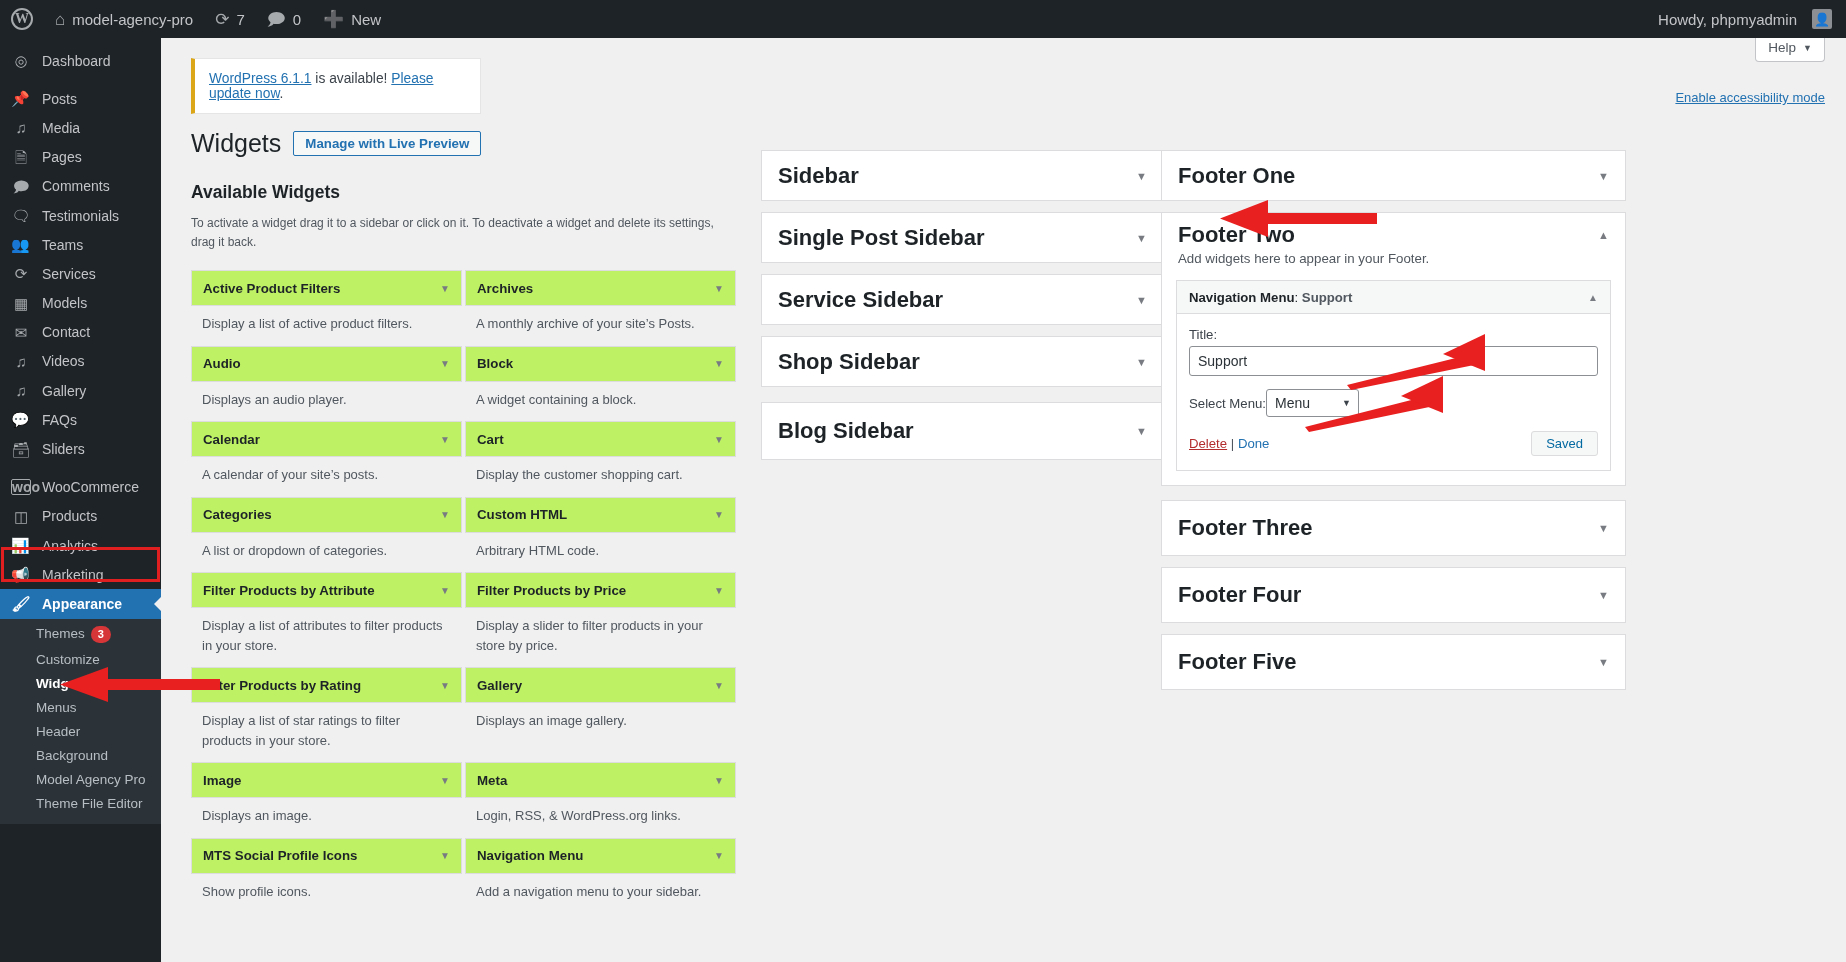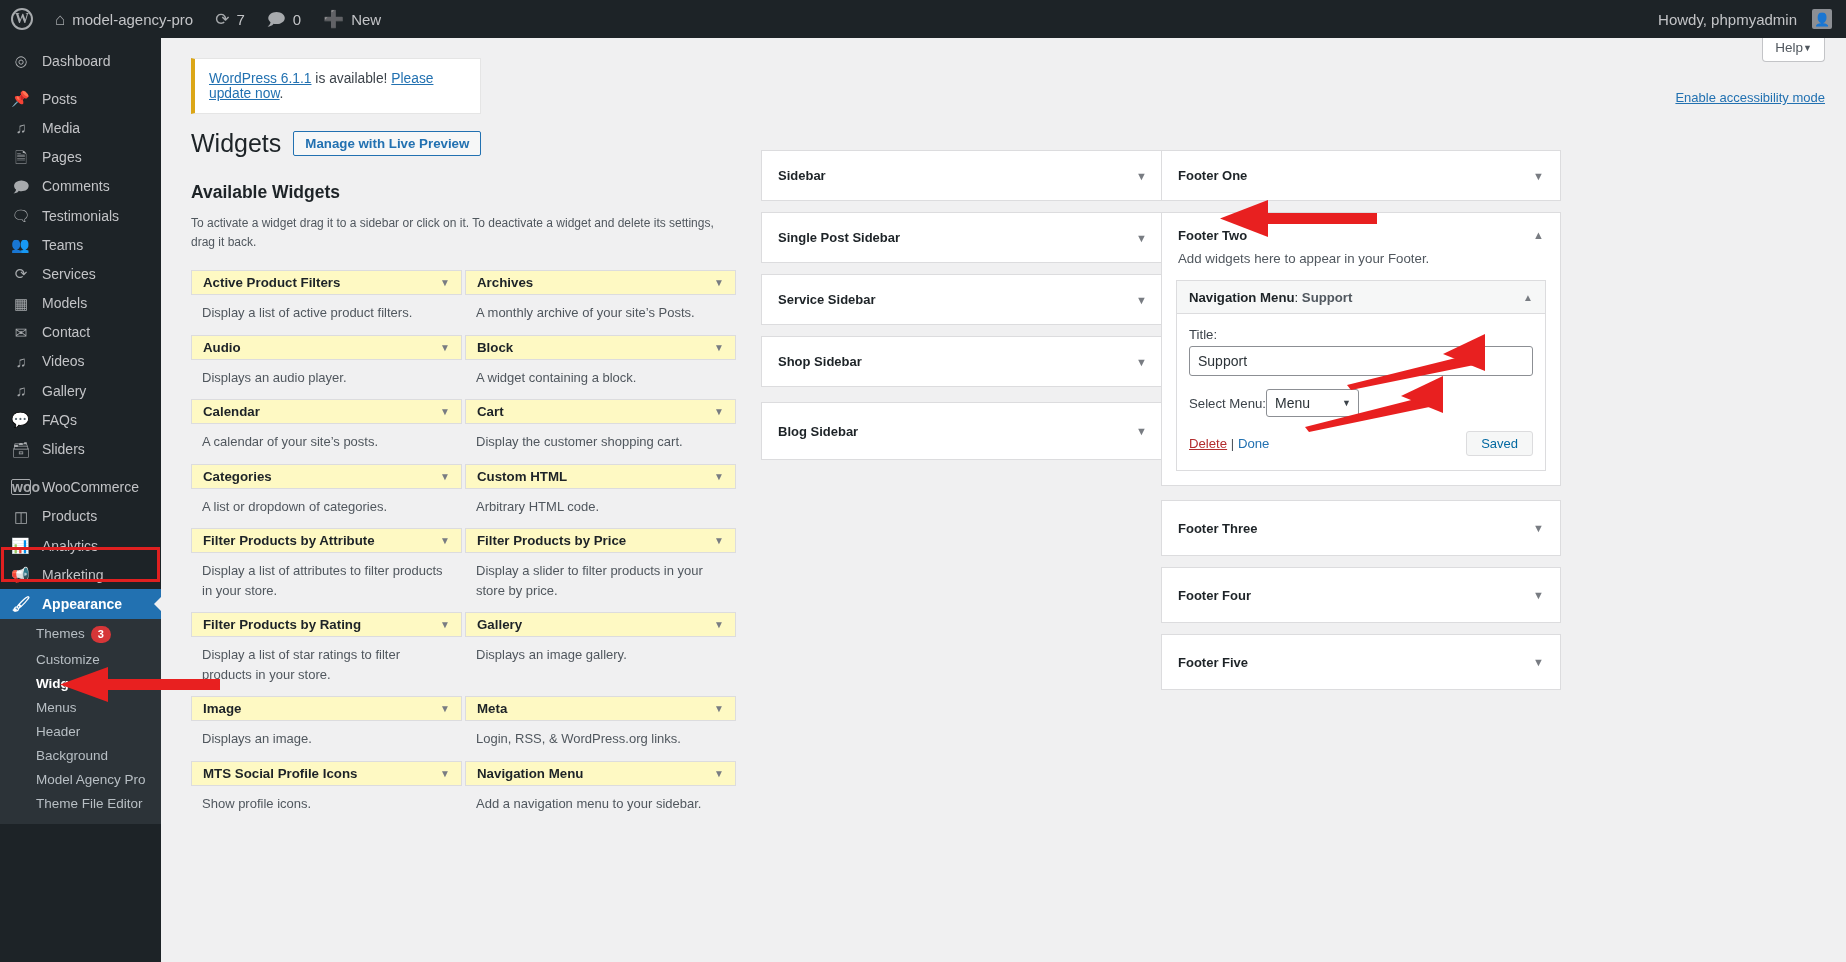--- a/index.html
+++ b/index.html
@@ -84,21 +84,21 @@
   #wpcontent {
     position: absolute; top: 38px; left: 161px;
     width: 1685px; height: 924px; background: #f0f0f1;
     overflow: hidden;
   }
   .help-btn {
     position: absolute; right: 21px; top: -3px;
     background: #fff; border: 1px solid #c3c4c7; border-top: none;
     border-radius: 0 0 4px 4px;
     padding: 5px 12px 6px 12px; font-size: 13.5px; color: #50575e;
-    display: flex; align-items: center; 
+    display: flex; align-items: center; gap: 7px;
   }
   .update-nag {
     position: absolute; left: 30px; top: 20px;
     width: 290px; background: #fff;
     border-left: 4px solid #dba617; border-top: 1px solid #e5e5e5;
     border-right: 1px solid #e5e5e5; border-bottom: 1px solid #e5e5e5;
     padding: 12px 14px; font-size: 13.8px; color: #3c434a;
   }
   .update-nag a { color: #2271b1; text-decoration: underline; }
   .acc-mode {
@@ -111,49 +111,49 @@
   }
   .page-title { font-size: 25px; font-weight: 400; color: #1d2327; }
   .live-preview-btn {
     background: #f6f7f7; border: 1px solid #2271b1; color: #2271b1;
     border-radius: 2px; padding: 4px 11px; font-size: 13.3px; font-weight: 600;
   }
 
   
   .col-available { position: absolute; left: 30px; top: 144px; width: 545px; }
   .col-sidebars  { position: absolute; left: 600px; top: 112px; width: 403px; }
-  .col-footers   { position: absolute; left: 1000px; top: 112px; width: 400px; }
+  .col-footers   { position: absolute; left: 1000px; top: 112px; width: 465px; }
 
   .section-h { font-size: 17.5px; font-weight: 700; color: #1d2327; margin-bottom: 11px; }
   .section-desc { font-size: 12px; color: #50575e; line-height: 1.55; margin-bottom: 19px; }
 
   .widget-grid { display: flex; flex-wrap: wrap; }
   .widget-cell { width: 271px; margin-bottom: 12px; }
   .widget-cell:nth-child(even) { margin-left: 3px; }
   .widget-top {
-    background: #fef9c3; border: 1px solid #dcdcde;
-    height: 25px; display: flex; align-items: center;
+    background: #bef264; border: 1px solid #dcdcde;
+    height: 36px; display: flex; align-items: center;
     padding: 0 11px; justify-content: space-between;
   }
   .widget-name { font-size: 13.3px; font-weight: 700; color: #1d2327; }
   .caret { color: #787c82; font-size: 10px; }
   .widget-desc {
     font-size: 13px; color: #50575e; line-height: 1.5;
     padding: 8px 11px 0 11px;
   }
 
   
   .panel {
     background: #fff; border: 1px solid #dcdcde; margin-bottom: 11px;
   }
   .panel-head {
     height: 49px; display: flex; align-items: center;
     justify-content: space-between; padding: 0 16px;
   }
-  .panel-title { font-size: 13px; font-weight: 700; color: #1d2327; }
+  .panel-title { font-size: 22px; font-weight: 700; color: #1d2327; }
   .panel-caret { color: #787c82; font-size: 11px; }
   .panel-desc { font-size: 13.3px; color: #50575e; padding: 0 16px 14px 16px; margin-top: -6px; }
 
   
   .inner-widget {
     margin: 0 14px 14px 14px; border: 1px solid #dcdcde; background: #fff;
   }
   .inner-widget-head {
     background: #f6f7f7; border-bottom: 1px solid #dcdcde;
     height: 33px; display: flex; align-items: center;

